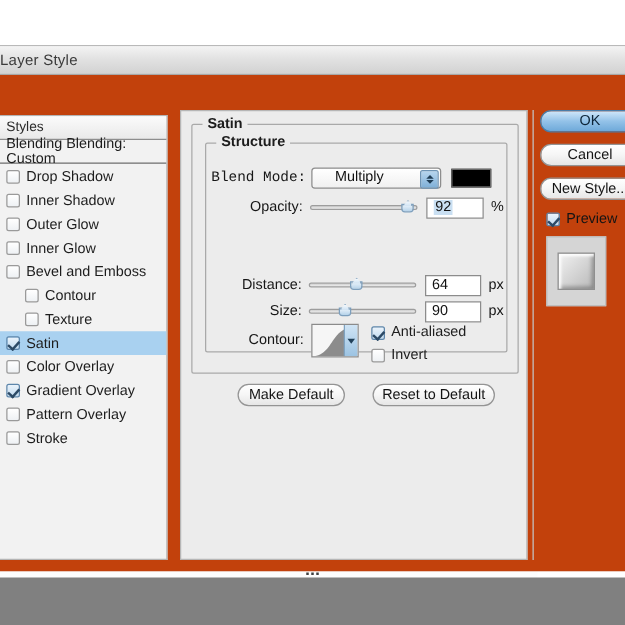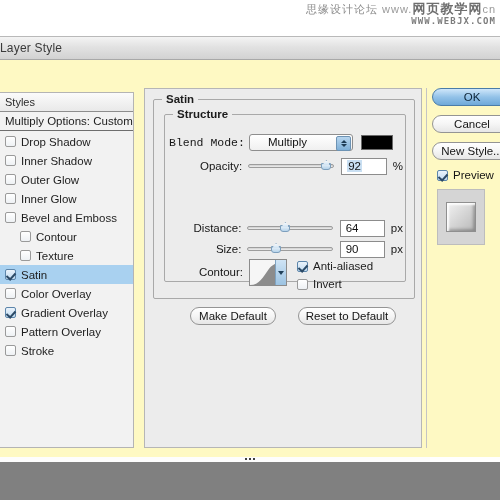--- a/index.html
+++ b/index.html
@@ -77,21 +77,21 @@
   }
   .titlebar-text {
     font-size: 12px;
     color: #3a3a3a;
     letter-spacing: .2px;
   }
 
   .body-area {
     position: relative;
     height: 397px;
-    background: #fef9c3;
+    background: #c2410c;
   }
 
   
   .styles-panel {
     position: absolute;
     left: -2px; top: 32px;
     width: 136px; height: 356px;
     background: #f2f2f2;
     border: 1px solid #b4b4b4;
     border-left: none;
@@ -442,27 +442,20 @@
     position: absolute;
     width: 2px; height: 2px;
     background: #3f3f3f;
   }
 </style>
 </head>
 <body>
 
 <div id="root">
 
-  <div class="watermark">
-    <div class="wm-line1">
-      <span class="wm-cn">思缘设计论坛</span>
-      <span>www.</span><span class="wm-big">网页教学网</span><span>cn</span>
-    </div>
-    <div class="wm-line2">WWW.WEBJX.COM</div>
-  </div>
 
   <div class="desktop-strip"></div>
   <div class="desktop"></div>
 
   <div class="grip">
     <i style="left:10px;top:0"></i>
     <i style="left:6px;top:4"></i>
       <i style="left:10px;top:4px"></i>
     <i style="left:2px;top:8px"></i>
       <i style="left:6px;top:8px"></i>
@@ -475,21 +468,21 @@
       <span class="titlebar-text">Layer Style</span>
     </div>
 
     <div class="body-area">
 
       <div class="styles-panel">
         <div class="styles-header">
           <span class="styles-header-text">Styles</span>
         </div>
         <div class="blend-row">
-          <span class="blend-row-text">Multiply Options: Custom</span>
+          <span class="blend-row-text">Blending Blending: Custom</span>
         </div>
         <div class="fx-list" id="fx-list">
             <div class="fx-row">
               <span class="cb"></span>
               <span class="fx-label">Drop Shadow</span>
             </div>
             <div class="fx-row">
               <span class="cb"></span>
               <span class="fx-label">Inner Shadow</span>
             </div>

